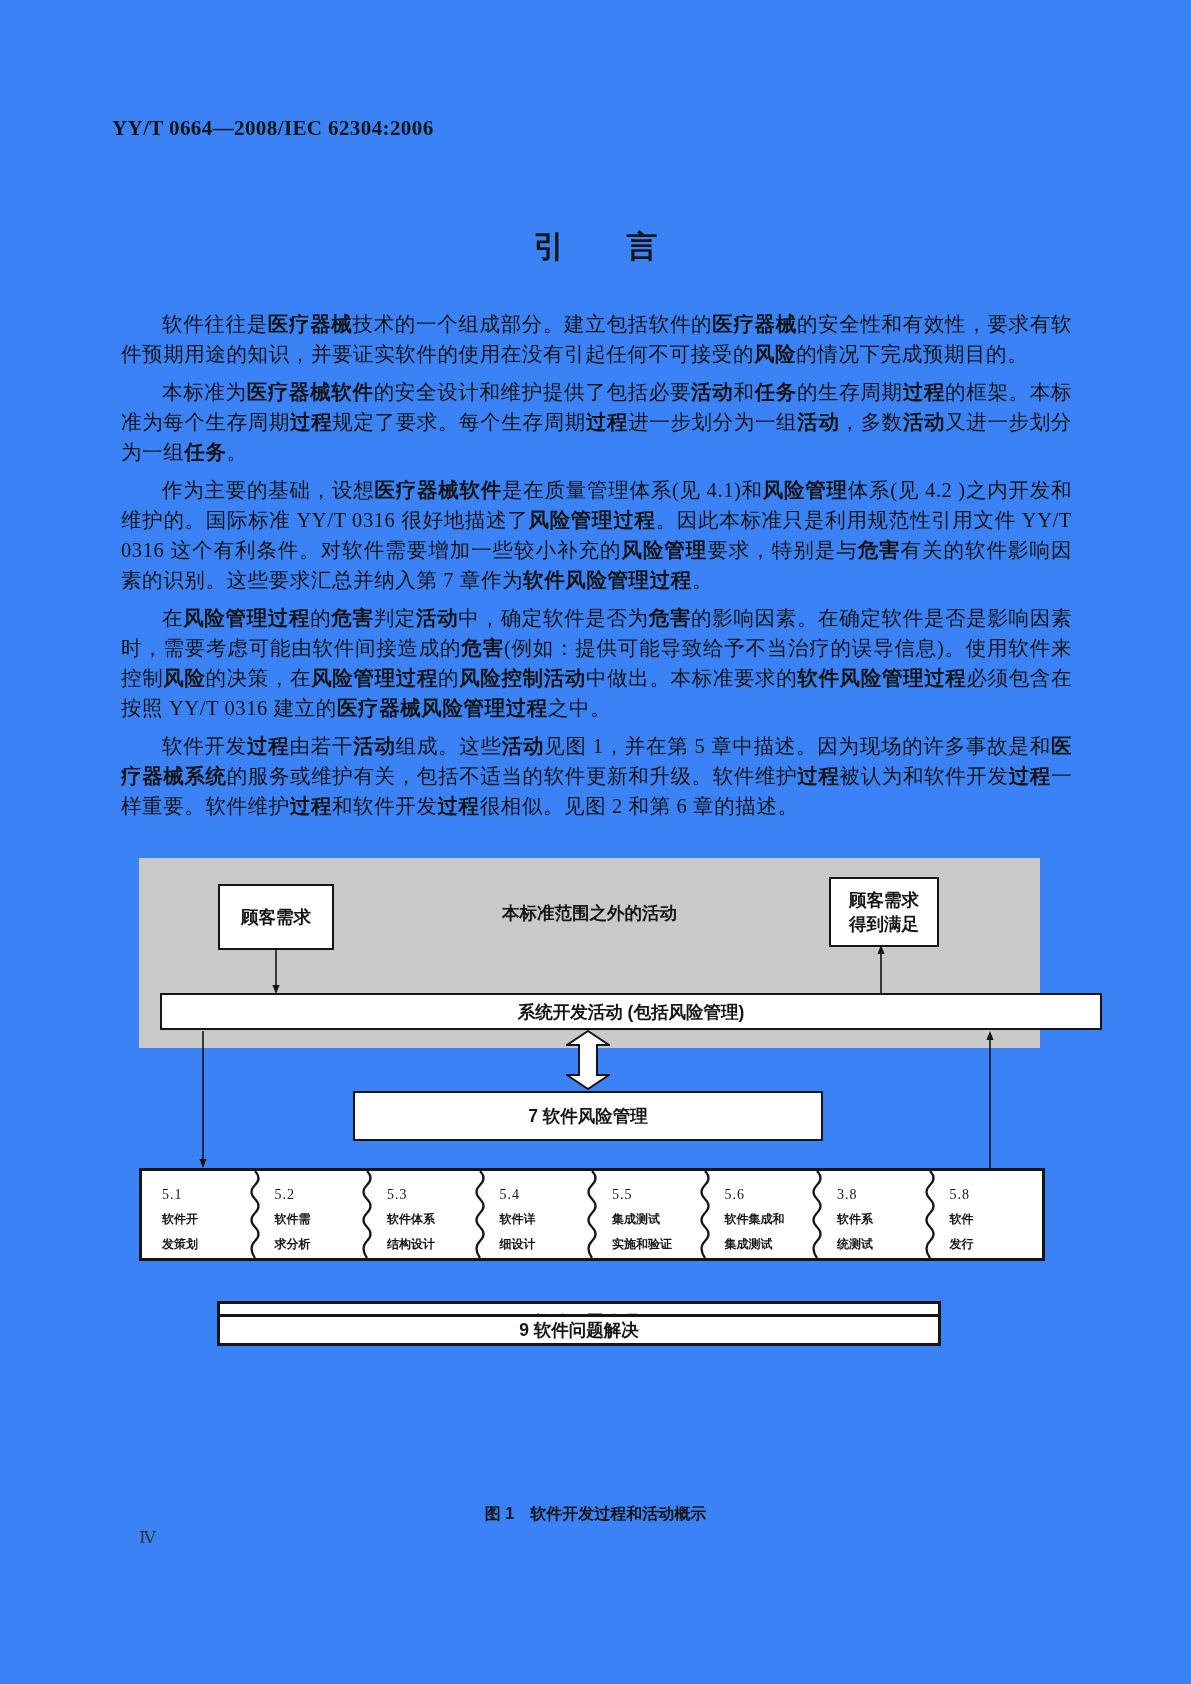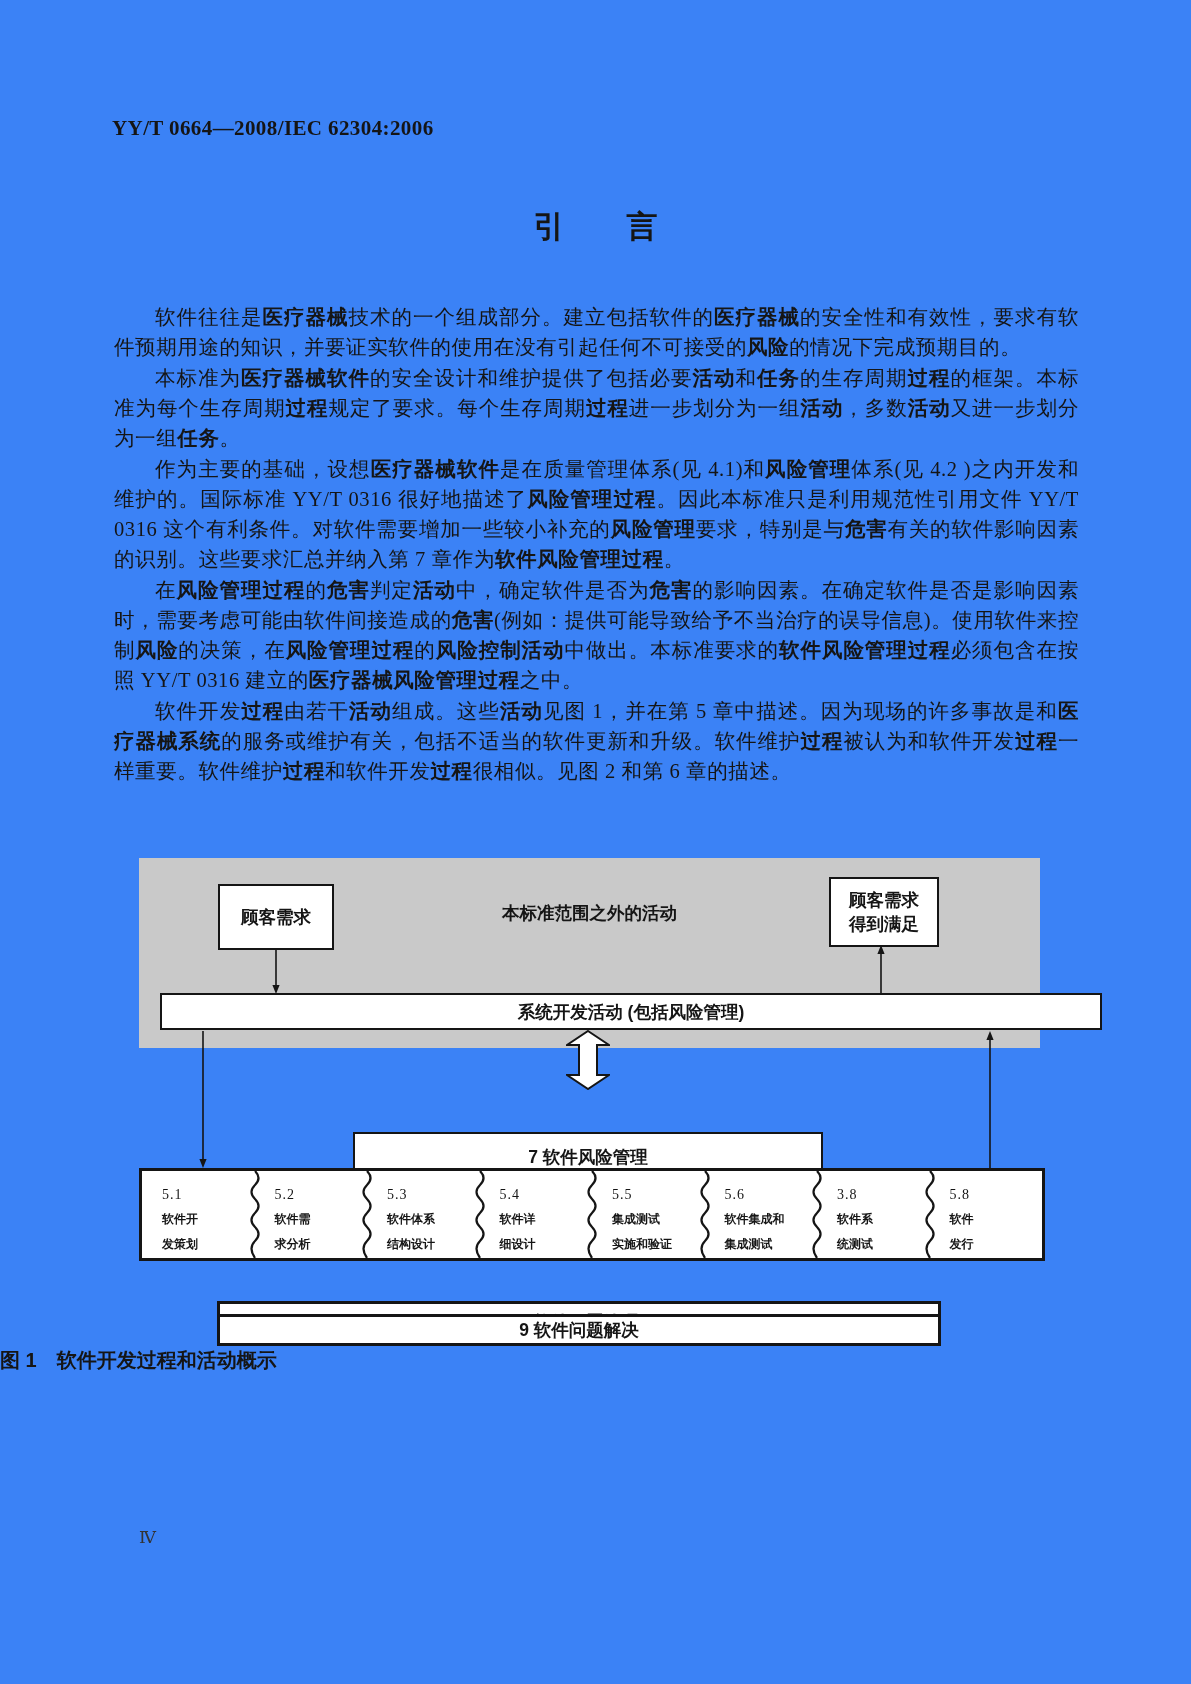--- a/index.html
+++ b/index.html
@@ -8,29 +8,29 @@
     position:relative; width:1191px; height:1684px; margin:0 auto;
     background:#3b82f6; color:var(--ink);
     font-family:"Liberation Serif","DejaVu Serif",serif;
     overflow:hidden;
   }
   .doc-header {
     position:absolute; left:112px; top:116px;
     font-size:21px; font-weight:bold; letter-spacing:0.4px;
   }
   .doc-title {
-    position:absolute; left:0; top:206px; width:100%;
+    position:absolute; left:0; top:226px; width:100%;
     text-align:center; font-size:31px; font-weight:bold;
   }
   .body-text {
     position:absolute; left:113px; top:301px; width:967px;
     font-size:20.5px; line-height:29px; letter-spacing:0.6px;
     text-align:justify;
   }
-  .body-text p { margin:1px; text-indent:2em; }
+  .body-text p { margin:8px; text-indent:2em; }
   .b { font-family:"Liberation Sans","DejaVu Sans",sans-serif; font-weight:700; }
 
   
   .panel {
     position:absolute; left:139px; top:858px; width:901px; height:190px;
     background:var(--panel-gray);
   }
   .dbox {
     position:absolute; background:#fff; border:2px solid var(--ink);
     display:flex; flex-direction:column; align-items:center; justify-content:center;
@@ -39,21 +39,21 @@
     box-sizing:border-box;
   }
   .box-customer-needs { left:218px; top:884px; width:116px; height:66px; }
   .box-customer-sat   { left:829px; top:877px; width:110px; height:70px; }
   .outside-label {
     position:absolute; left:139px; top:901px; width:901px; text-align:center;
     font-family:"Liberation Sans","DejaVu Sans",sans-serif;
     font-weight:700; font-size:17.5px;
   }
   .box-system { left:160px; top:993px; width:942px; height:37px; }
-  .box-risk   { left:353px; top:1091px; width:470px; height:50px;margin-top:41px; }
+  .box-risk   { left:353px; top:1091px; width:470px; height:50px; }
   .box-cfg    { left:217px; top:1301px; width:724px; height:42px; border-width:3px; }
   .box-prb    { left:217px; top:1314px; width:724px; height:32px; border-width:3px; }
   .arrow { position:absolute; }
   .a-cn  { left:271px; top:950px; }
   .a-cs  { left:876px; top:945px; }
   .a-ll  { left:198px; top:1031px; }
   .a-rl  { left:985px; top:1031px; }
   .dbl-arrow { position:absolute; left:566px; top:1030px; }
 
   .band {
@@ -66,23 +66,23 @@
     font-family:"Liberation Serif","DejaVu Serif",serif;
     font-size:14px; line-height:25px; letter-spacing:1px;
   }
   .seg-line {
     font-family:"Liberation Sans","DejaVu Sans",sans-serif;
     font-weight:700; font-size:12px; line-height:25px;
   }
   .wavy { position:absolute; left:-8px; top:0; }
 
   .fig-caption {
-    position:absolute; left:0; top:1347px; width:100%; text-align:left;
-    font-family:"Liberation Sans","DejaVu Sans",sans-serif;
-    font-weight:700; font-size:20px;
+    position:absolute; left:0; top:1504px; width:100%; text-align:center;
+    font-family:"Liberation Sans","DejaVu Sans",sans-serif;
+    font-weight:700; font-size:16px;
   }
   .page-number {
     position:absolute; left:139px; top:1527px; font-size:17px; color:#333;
   }
 </style>
 </head>
 <body>
 
 <div class="page">
 

